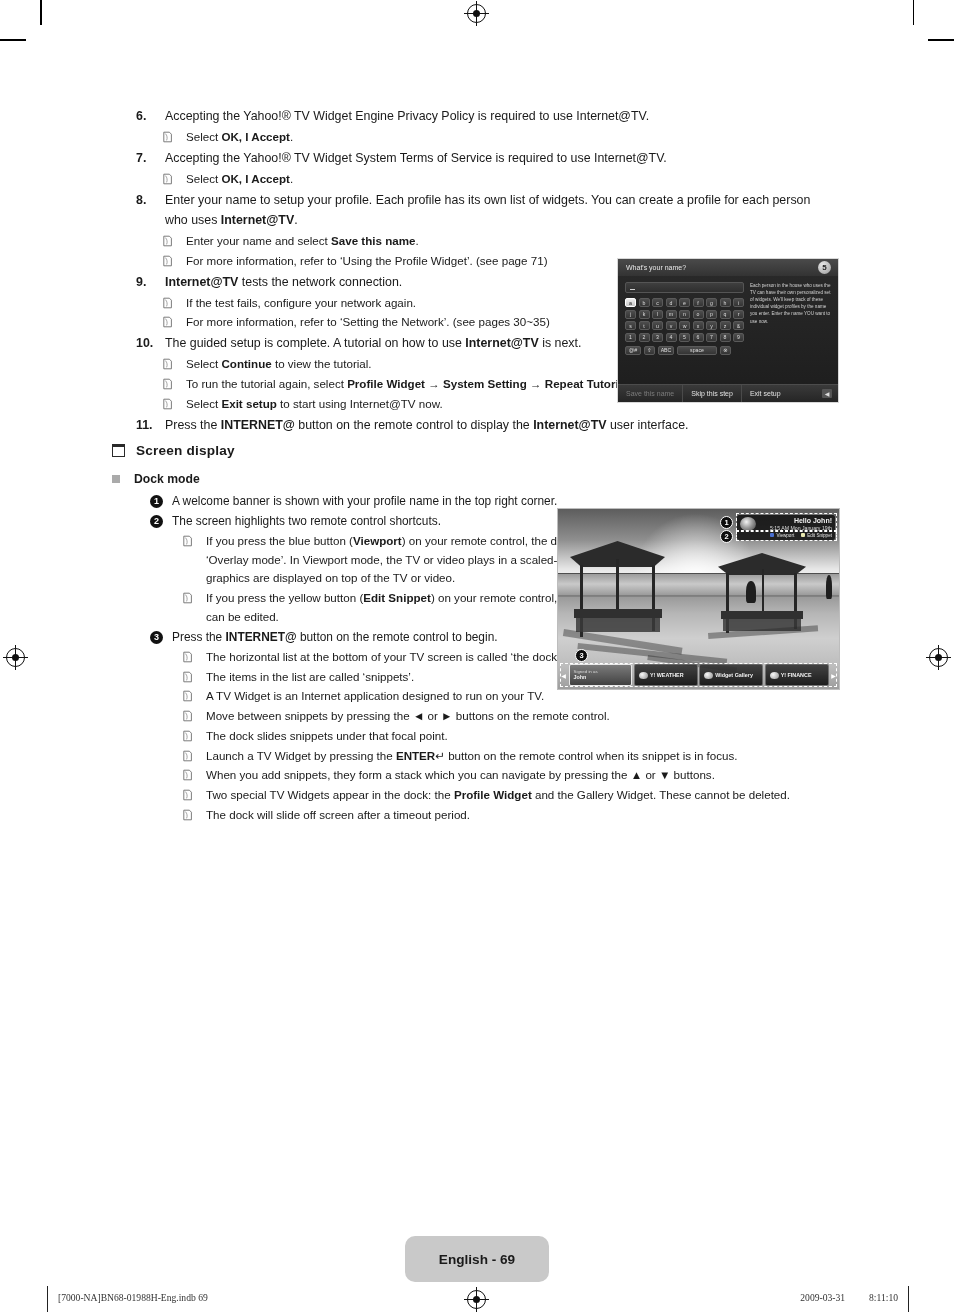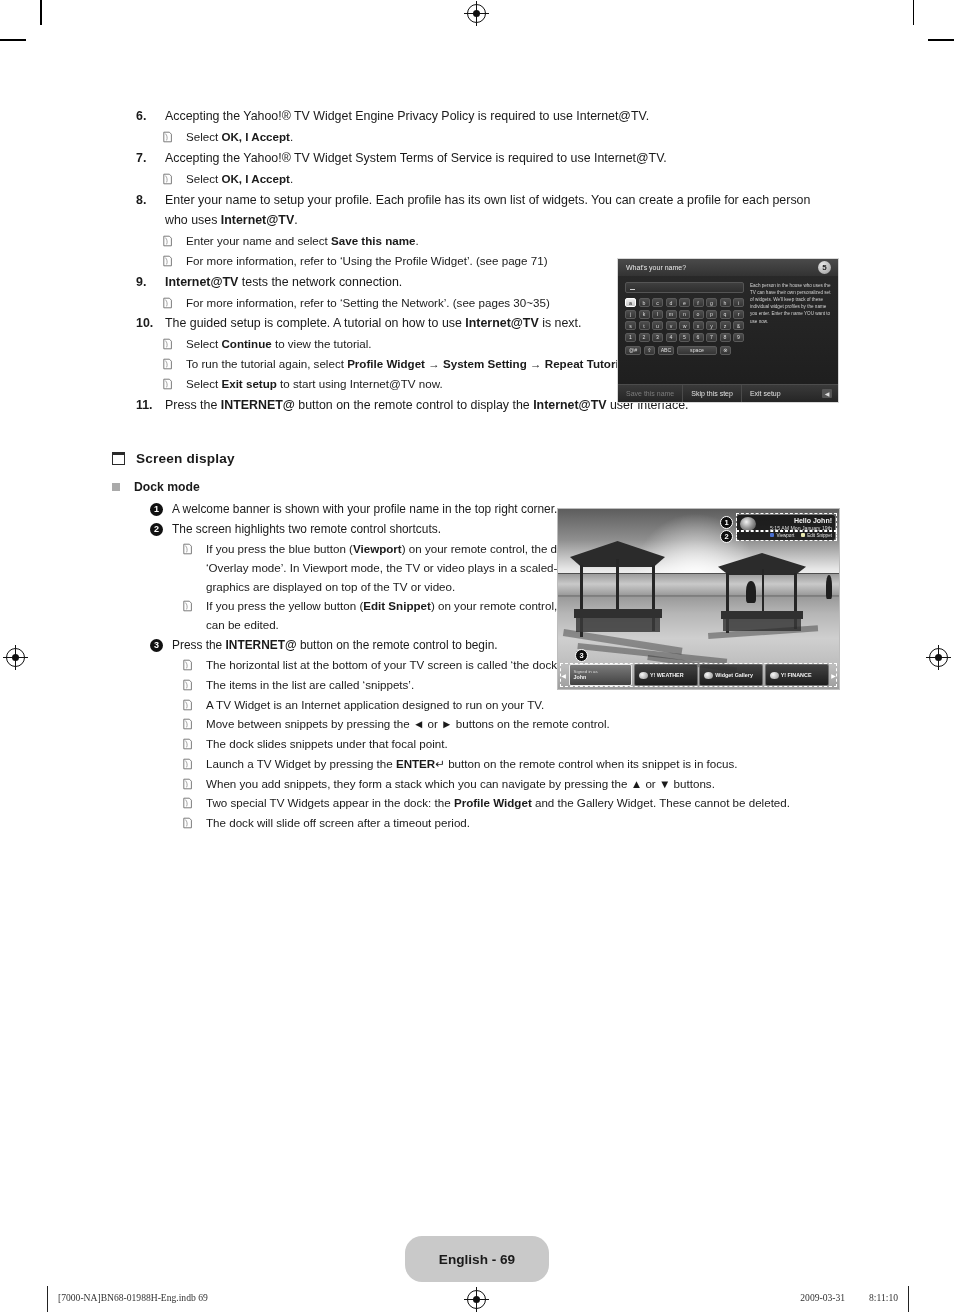--- a/index.html
+++ b/index.html
@@ -93,21 +93,21 @@
     position: relative;
   }
   .pencil svg { display:block; }
 
   b, .b { font-weight: bold; }
 
   
   .sec-head {
     display: flex;
     align-items: center;
-    margin-top: 36px;
+    margin-top: 8px;
     margin-bottom: 14px;
     margin-left: -24px;
   }
   .sec-head .box {
     width: 11px; height: 9px;
     border: 1.6px solid #2a2a2a;
     border-top-width: 3px;
     margin-right: 11px;
     flex: 0 0 auto;
   }
@@ -437,21 +437,21 @@
     flex: 0 0 9px;
   }
   .snip-row { display: flex; align-items: center; z-index: 2; }
 
   
   .pagebadge {
     position: absolute;
     left: 405px; top: 1236px;
     width: 144px; height: 46px;
     background: #c9c9c9;
-    border-radius: 17px;
+    border-radius: 10px;
     display: flex; align-items: center; justify-content: center;
     font-size: 13.6px; font-weight: bold;
     color: #1a1a1a;
   }
   .foot-left {
     position: absolute;
     left: 58px; top: 1292px;
     font-family: "Liberation Serif", serif;
     font-size: 9.6px;
     color: #333;
@@ -533,20 +533,27 @@
       <div class="note indent-1">
         <span class="note-icon"><span class="pencil"><svg width="11" height="12" viewBox="0 0 11 12">
               <path d="M1.8 1.2 L7.4 1.2 L9.4 3.2 L9.4 10.8 L1.8 10.8 Z" fill="none" stroke="#6e6e6e" stroke-width="0.9"></path>
               <path d="M3.4 2.6 C5.2 4.4 5.6 7.2 4.6 9.4" fill="none" stroke="#9a9a9a" stroke-width="0.9"></path>
             </svg></span></span>
         <span class="note-body">For more information, refer to ‘Using the Profile Widget’. (see page 71)</span>
       </div>
       <div class="step">
         <span class="step-num">9.</span>
         <span class="step-body"><b>Internet@TV</b> tests the network connection.</span>
+      </div>
+      <div class="note indent-1">
+        <span class="note-icon"><span class="pencil"><svg width="11" height="12" viewBox="0 0 11 12">
+              <path d="M1.8 1.2 L7.4 1.2 L9.4 3.2 L9.4 10.8 L1.8 10.8 Z" fill="none" stroke="#6e6e6e" stroke-width="0.9"></path>
+              <path d="M3.4 2.6 C5.2 4.4 5.6 7.2 4.6 9.4" fill="none" stroke="#9a9a9a" stroke-width="0.9"></path>
+            </svg></span></span>
+        <span class="note-body">If the test fails, configure your network again.</span>
       </div>
       <div class="note indent-1">
         <span class="note-icon"><span class="pencil"><svg width="11" height="12" viewBox="0 0 11 12">
               <path d="M1.8 1.2 L7.4 1.2 L9.4 3.2 L9.4 10.8 L1.8 10.8 Z" fill="none" stroke="#6e6e6e" stroke-width="0.9"></path>
               <path d="M3.4 2.6 C5.2 4.4 5.6 7.2 4.6 9.4" fill="none" stroke="#9a9a9a" stroke-width="0.9"></path>
             </svg></span></span>
         <span class="note-body">For more information, refer to ‘Setting the Network’. (see pages 30~35)</span>
       </div>
       <div class="step">
         <span class="step-num">10.</span>

